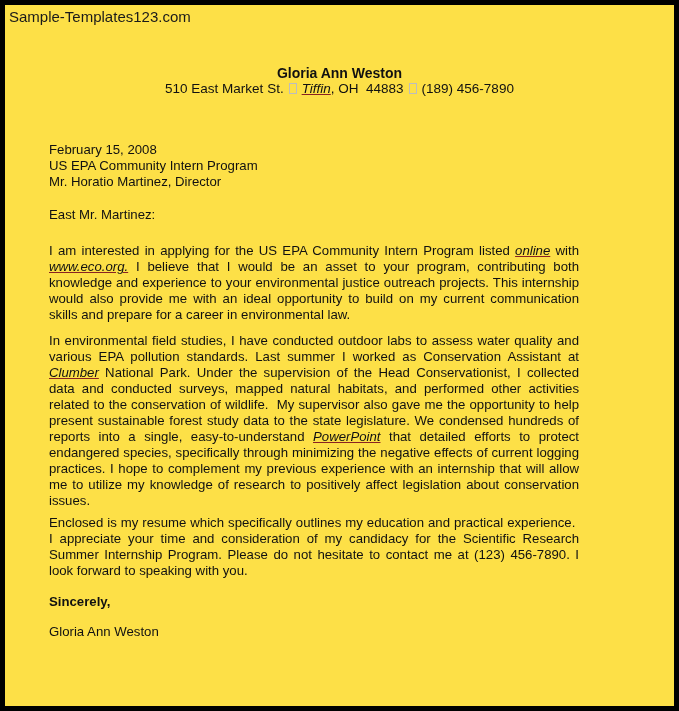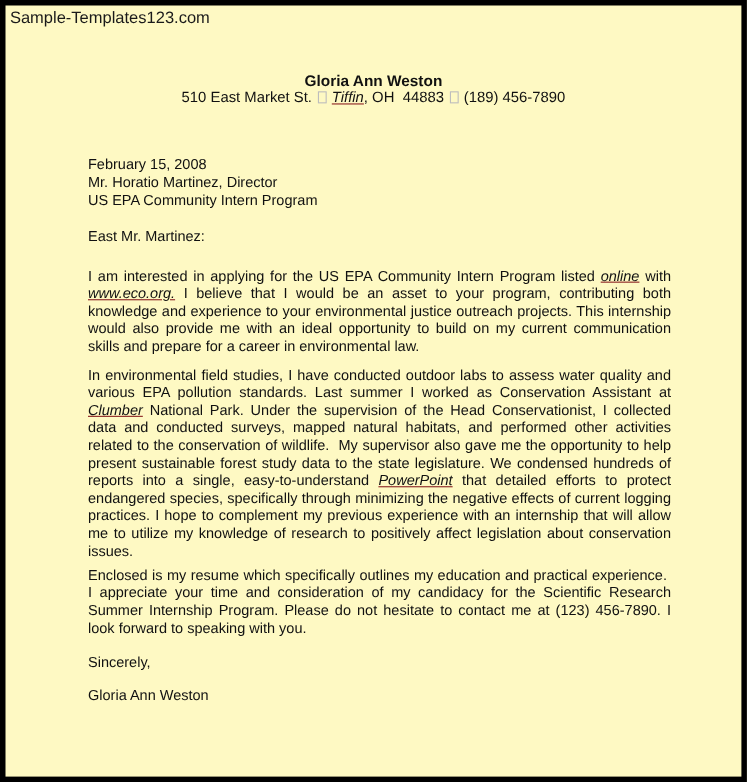--- a/index.html
+++ b/index.html
@@ -2,21 +2,21 @@
 <html><head>
 <meta charset="utf-8">
 <style>
   html, body { margin: 0; padding: 0; background: #ffffff; }
   .page {
     position: relative;
     width: 679px;
     height: 711px;
     box-sizing: border-box;
     border: 5px solid #000000;
-    background: #fef9c3;
+    background: #fde047;
     font-family: "Liberation Sans", sans-serif;
     color: #111111;
     overflow: hidden;
   }
   .watermark {
     padding: 3px 0 0 4px;
     font-size: 15px;
     line-height: 18px;
     color: #1a1a1a;
   }
@@ -38,59 +38,59 @@
     position: relative;
     top: 1px;
   }
   .u {
     text-decoration: underline;
     text-decoration-color: #8b2222;
     text-decoration-thickness: 1px;
     font-style: italic;
   }
   .content {
-    margin-left: 75px;
+    margin-left: 44px;
     width: 530px;
     font-size: 13.2px;
     line-height: 16px;
   }
   .date-block { margin-top: 46px; }
   .recipient div { white-space: pre-wrap; }
   .salutation { margin-top: 17px; }
   .para {
     margin: 0;
     margin-top: 20px;
     text-align: justify;
     text-align-last: left;
     white-space: pre-wrap;
   }
   .para.p2 { margin-top: 10px; }
   .para.p3 { margin-top: 6px; }
-  .closing-sincerely { margin-top: 15px; }
+  .closing-sincerely { margin-top: 15px; font-weight: bold; }
   .closing-signature { margin-top: 14px; }
 </style>
 </head>
 <body>
 
 <div class="page">
 
   <div class="watermark">Sample-Templates123.com</div>
 
   <div class="letterhead">
     <div class="lh-name">Gloria Ann Weston</div>
     <div class="lh-line"><span>510 East Market St.</span><span class="sep-box"></span><span class="u">Tiffin</span><span>, OH&nbsp; 44883</span><span class="sep-box"></span><span>(189) 456-7890</span></div>
   </div>
 
   <div class="content">
 
     <div class="date-block">February 15, 2008</div>
 
     <div class="recipient">
+      <div>US EPA Community Intern Program</div>
       <div>Mr. Horatio Martinez, Director</div>
-      <div>US EPA Community Intern Program</div>
     </div>
 
     <div class="salutation">East Mr. Martinez:</div>
 
     <p class="para p1"><span>I am interested in applying for the US EPA Community Intern Program listed </span><span class="u">online</span><span> with </span><span class="u">www.eco.org.</span><span> I believe that I would be an asset to your program, contributing both knowledge and experience to your environmental justice outreach projects. This internship would also provide me with an ideal opportunity to build on my current communication skills and prepare for a career in environmental law.</span></p>
 
     <p class="para p2"><span>In environmental field studies, I have conducted outdoor labs to assess water quality and various EPA pollution standards. Last summer I worked as Conservation Assistant at </span><span class="u">Clumber</span><span> National Park. Under the supervision of the Head Conservationist, I collected data and conducted surveys, mapped natural habitats, and performed other activities related to the conservation of wildlife.&nbsp; My supervisor also gave me the opportunity to help present sustainable forest study data to the state legislature. We condensed hundreds of reports into a single, easy-to-understand </span><span class="u">PowerPoint</span><span> that detailed efforts to protect endangered species, specifically through minimizing the negative effects of current logging practices. I hope to complement my previous experience with an internship that will allow me to utilize my knowledge of research to positively affect legislation about conservation issues.</span></p>
 
     <p class="para p3"><span>Enclosed is my resume which specifically outlines my education and practical experience.&nbsp; I appreciate your time and consideration of my candidacy for the Scientific Research Summer Internship Program. Please do not hesitate to contact me at (123) 456-7890. I look forward to speaking with you.</span></p>
 

